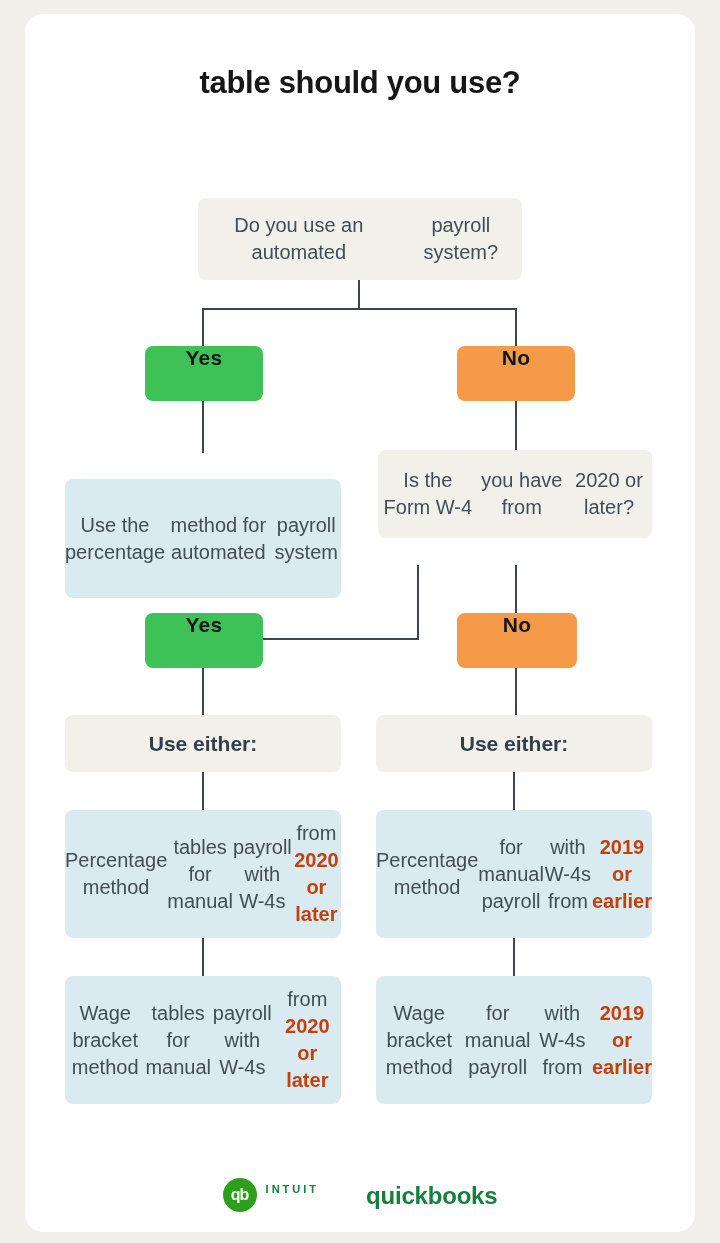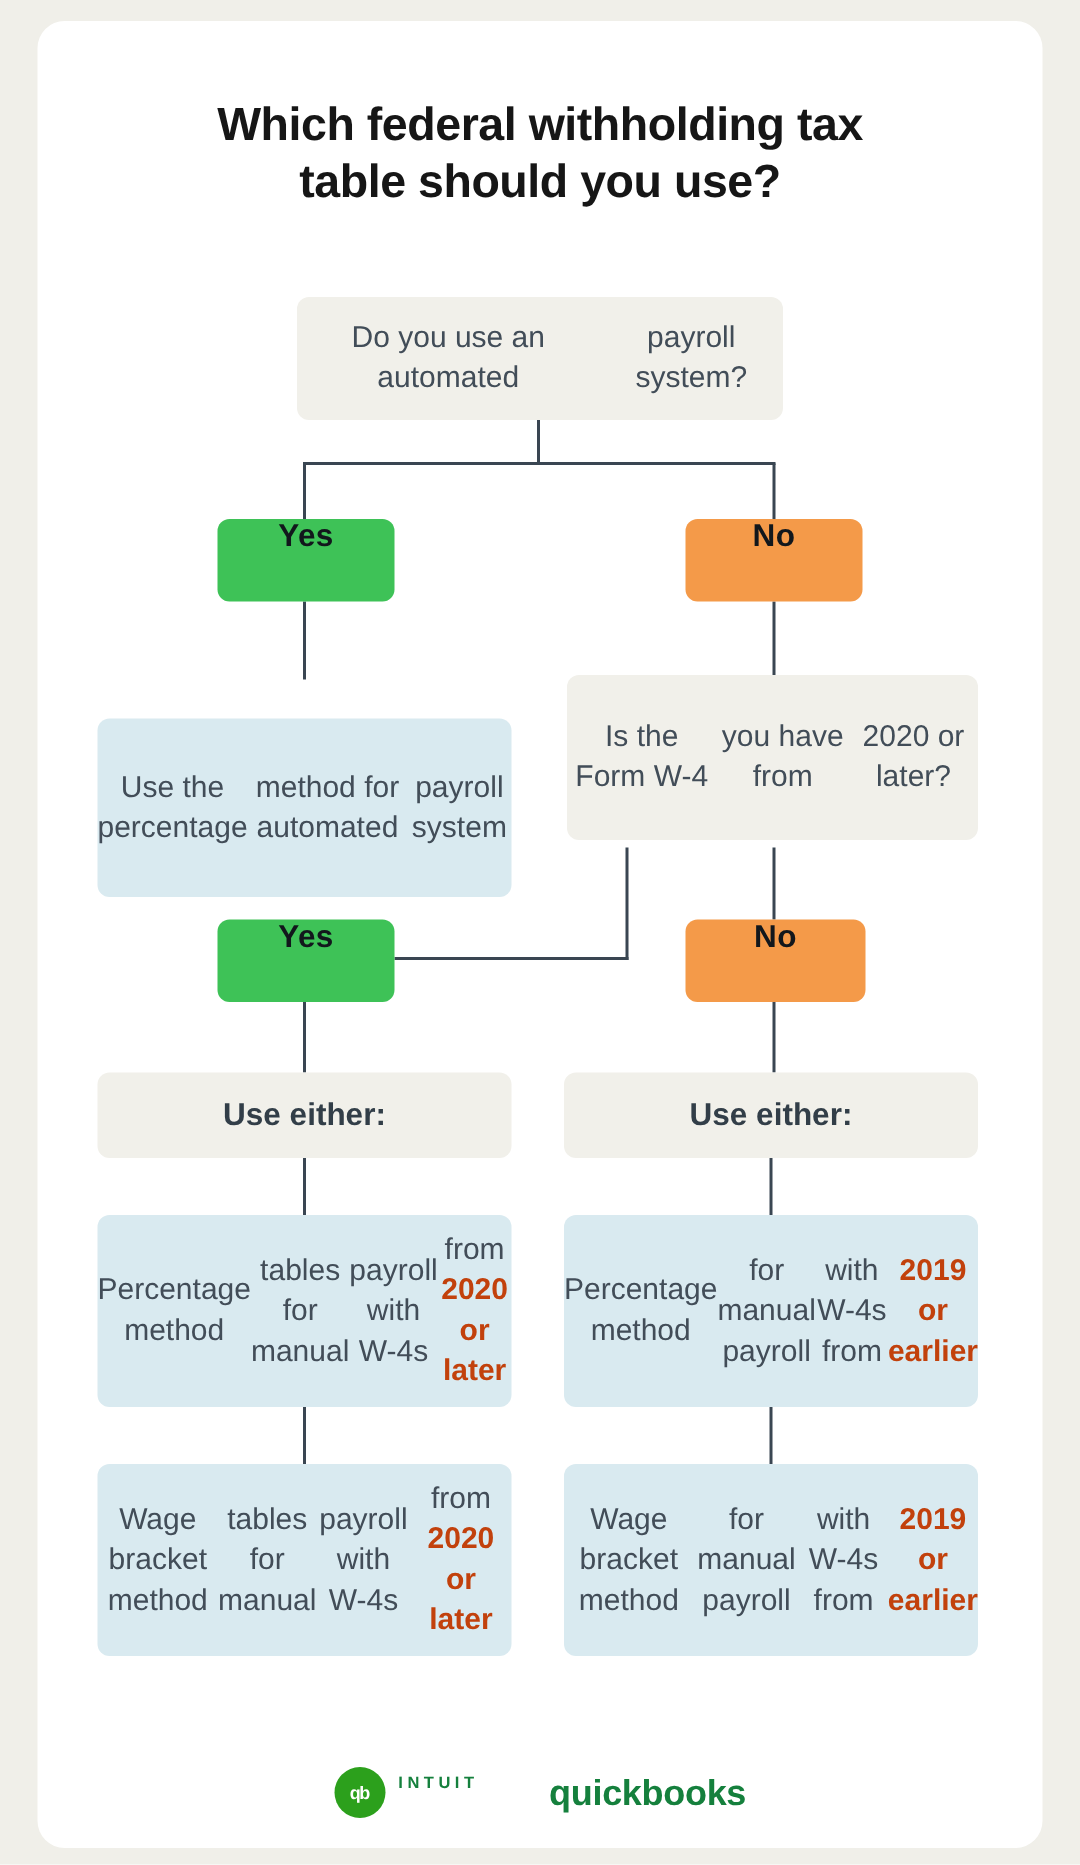--- a/index.html
+++ b/index.html
@@ -14,33 +14,32 @@
   .box-blue{background:#d9eaf0;border-radius:8px;}
   .pill{position:absolute;display:flex;justify-content:center;align-items:flex-start;border-radius:8px;
         font-weight:700;font-size:21px;color:#12171c;letter-spacing:0.3px;}
   .pill-yes{background:#3ec257;}
   .pill-no{background:#f49a49;}
   .conn{position:absolute;background:#3a4652;}
   .bold-dark{font-weight:700;color:#c2410c;}
   .use-either{font-weight:700;color:#323e48;font-size:21px;}
   .logo{position:absolute;left:0;right:0;top:1178px;display:flex;justify-content:center;align-items:center;gap:9px;}
   .logo-circle{width:34px;height:34px;border-radius:50%;background:#2ca01c;display:flex;align-items:center;justify-content:center;
-               color:#ffffff;font-weight:700;font-size:12px;letter-spacing:-1px;}
+               color:#ffffff;font-weight:700;font-size:16px;letter-spacing:-1px;}
   .logo-text{display:flex;flex-direction:row;align-items:flex-start;color:#15803d;}
   .logo-intuit{font-size:11px;font-weight:700;letter-spacing:3px;line-height:12px;}
   .logo-qb{font-size:24px;font-weight:700;line-height:25px;letter-spacing:-0.2px;margin-left:47px;}
 </style>
 </head>
 <body>
 
 <div class="stage">
   <div class="card"></div>
 
   <div class="title">
-    <div>Which federal withholding tax</div>
     <div>table should you use?</div>
   </div>
 
   <div class="conn" style="left:358px;top:280px;width:2px;height:29px;"></div>
   <div class="conn" style="left:202px;top:308px;width:315px;height:2px;"></div>
   <div class="conn" style="left:202px;top:309px;width:2px;height:37px;"></div>
   <div class="conn" style="left:515px;top:309px;width:2px;height:37px;"></div>
   <div class="conn" style="left:202px;top:401px;width:2px;height:52px;"></div>
   <div class="conn" style="left:515px;top:401px;width:2px;height:49px;"></div>
   <div class="conn" style="left:417px;top:565px;width:2px;height:75px;"></div>
@@ -64,21 +63,21 @@
   <div class="pill pill-no" style="left:457px;top:346px;width:118px;height:55px;">
     <span>No</span>
   </div>
 
   <div class="box box-blue" style="left:65px;top:453px;width:276px;height:119px;margin-top:26px;">
     <div>Use the percentage</div>
     <div>method for automated</div>
     <div>payroll system</div>
   </div>
 
-  <div class="box box-gray" style="left:378px;top:450px;width:274px;height:110px;">
+  <div class="box box-gray" style="left:378px;top:450px;width:274px;height:88px;">
     <div>Is the Form W-4</div>
     <div>you have from</div>
     <div>2020 or later?</div>
   </div>
 
   <div class="pill pill-yes" style="left:145px;top:613px;width:118px;height:55px;">
     <span>Yes</span>
   </div>
   <div class="pill pill-no" style="left:457px;top:613px;width:120px;height:55px;">
     <span>No</span>

